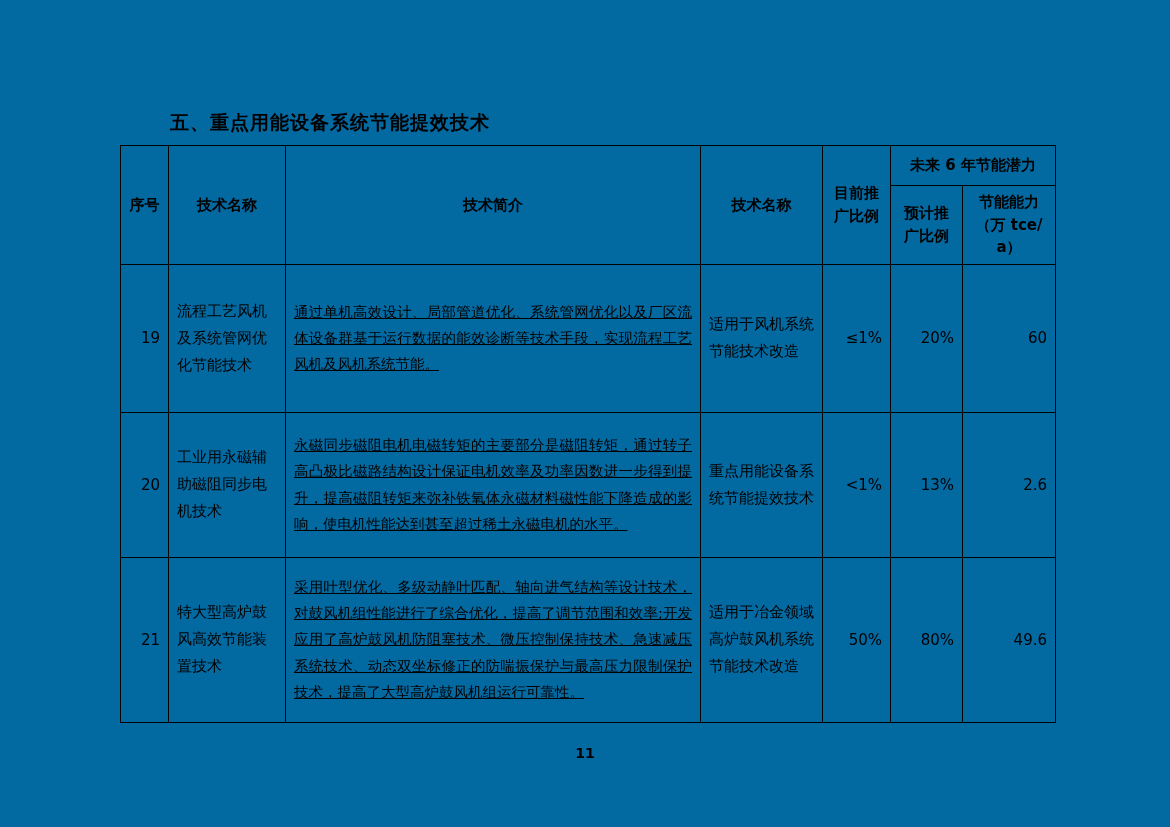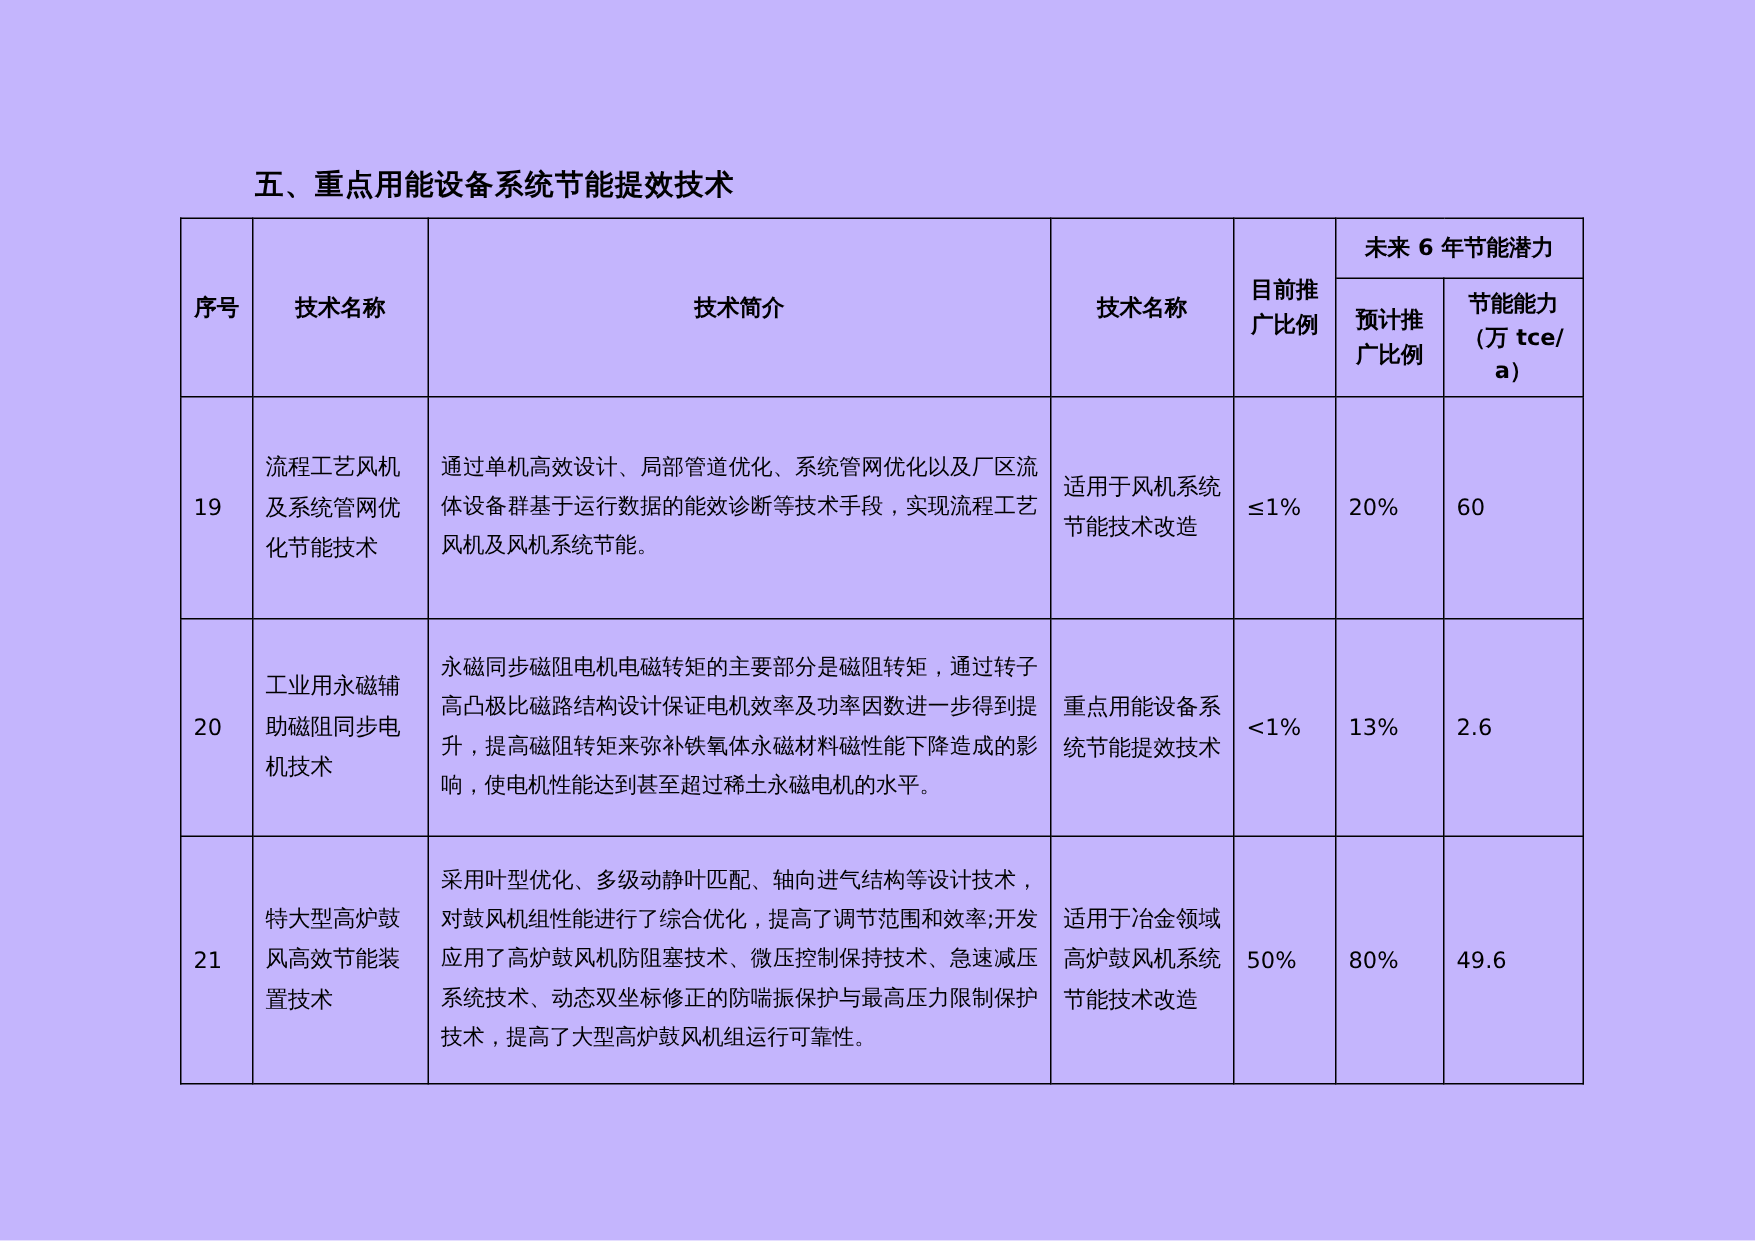--- a/index.html
+++ b/index.html
@@ -1,20 +1,20 @@
 <!DOCTYPE html>
 <html><head>
 <meta charset="utf-8">
 <style>
   html, body { margin: 0; padding: 0; background: #ffffff; }
   .page {
     position: relative;
     width: 1170px;
     height: 827px;
-    background: #c4b5fd;
+    background: #0369a1;
     font-family: "DejaVu Sans", sans-serif;
     color: #000000;
     overflow: hidden;
   }
   .title {
     position: absolute;
     left: 170px;
     top: 110px;
     margin: 0;
     font-size: 19px;
@@ -38,26 +38,27 @@
     word-break: break-all;
   }
   .tech-table th {
     font-weight: bold;
     text-align: center;
     line-height: 1.5;
   }
   .hdr-group-row th { height: 40px; }
   .hdr-sub-row th { height: 62px; }
   .pre-line { white-space: pre-line; }
-  td.c { text-align: left; }
+  td.c { text-align: right; }
   td.intro {
     text-align: justify;
     line-height: 1.8;
     font-size: 14.5px;
     padding: 8px 8px;
+    text-decoration: underline;
   }
   td.name, td.scope {
     text-align: left;
     line-height: 1.8;
     padding: 6px 8px;
   }
   tr.row-19 td { height: 148px; }
   tr.row-20 td { height: 145px; }
   tr.row-21 td { height: 165px; }
   .page-number {
@@ -128,14 +129,15 @@
         <td class="name">特大型高炉鼓风高效节能装置技术</td>
         <td class="intro">采用叶型优化、多级动静叶匹配、轴向进气结构等设计技术，对鼓风机组性能进行了综合优化，提高了调节范围和效率;开发应用了高炉鼓风机防阻塞技术、微压控制保持技术、急速减压系统技术、动态双坐标修正的防喘振保护与最高压力限制保护技术，提高了大型高炉鼓风机组运行可靠性。</td>
         <td class="scope">适用于冶金领域高炉鼓风机系统节能技术改造</td>
         <td class="c">50%</td>
         <td class="c">80%</td>
         <td class="c">49.6</td>
       </tr>
     </tbody>
   </table>
 
+  <div class="page-number">11</div>
 
 </div>
 
 </body></html>

